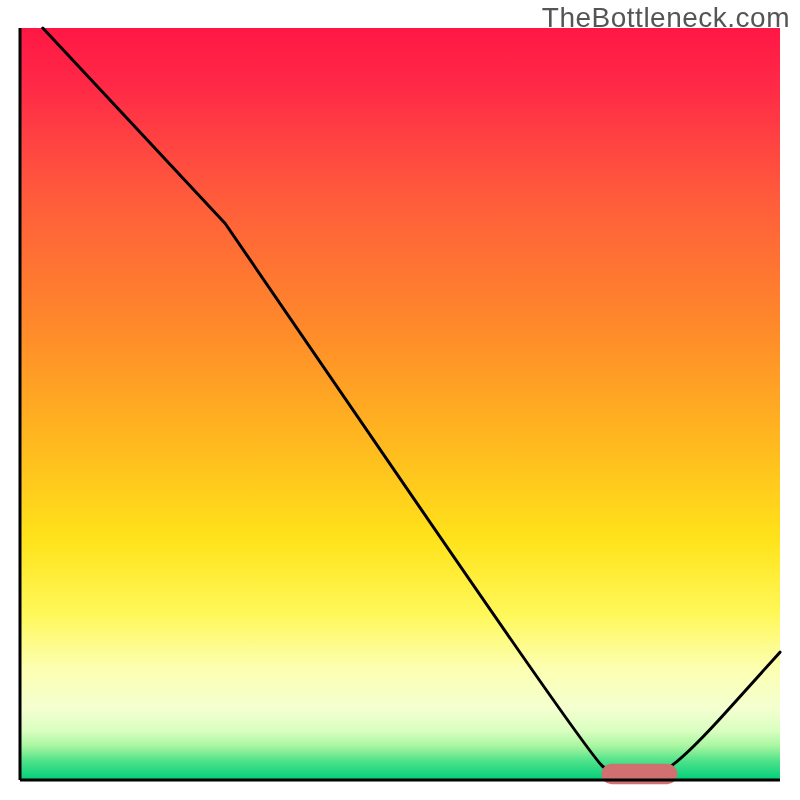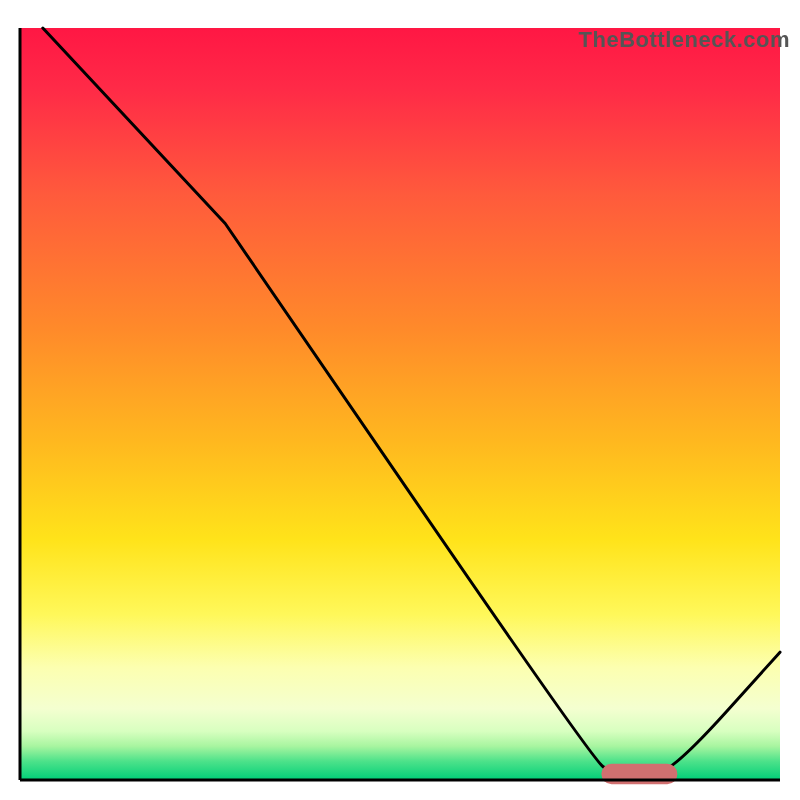--- a/index.html
+++ b/index.html
@@ -12,25 +12,24 @@
   }
   .chart-container {
     position: relative;
     width: 800px;
     height: 800px;
   }
   .watermark {
     position: absolute;
     top: 2px;
     right: 10px;
-    font-size: 22px;
-    font-weight: 700;
+    font-size: 28px;
+    font-weight: 400;
     color: #555;
     letter-spacing: 0.5px;
-    margin-top: 25px;
   }
   svg {
     display: block;
   }
 </style>
 </head>
 <body>
 
 <div class="chart-container">
   <div class="watermark">TheBottleneck.com</div>

